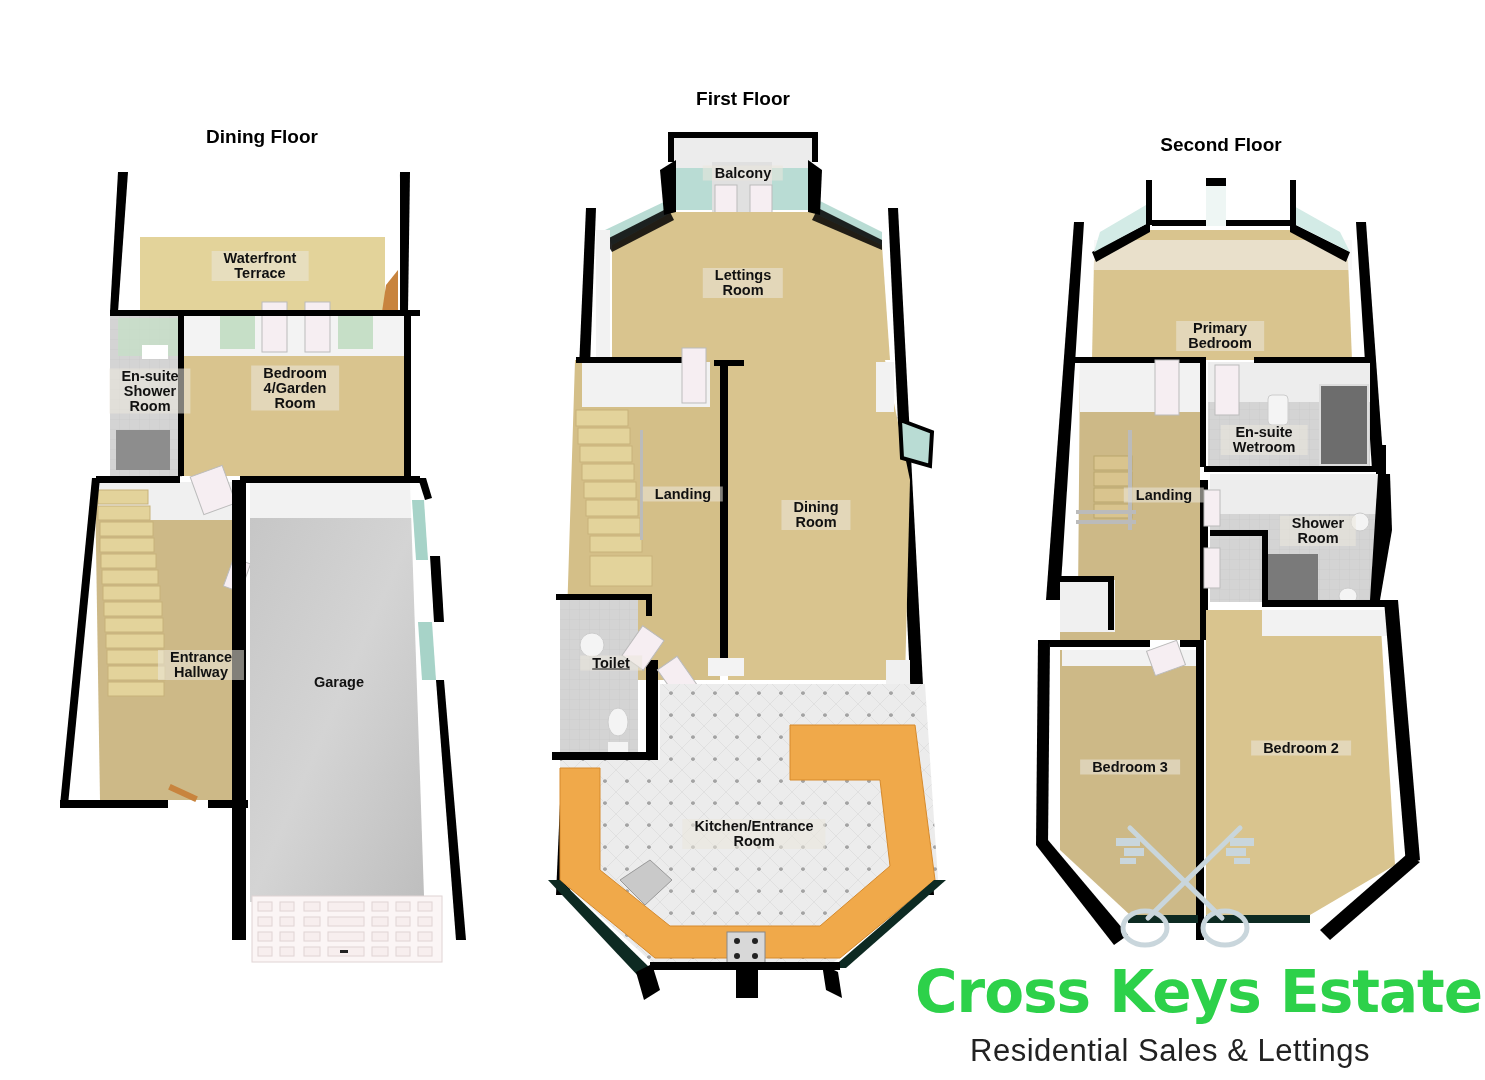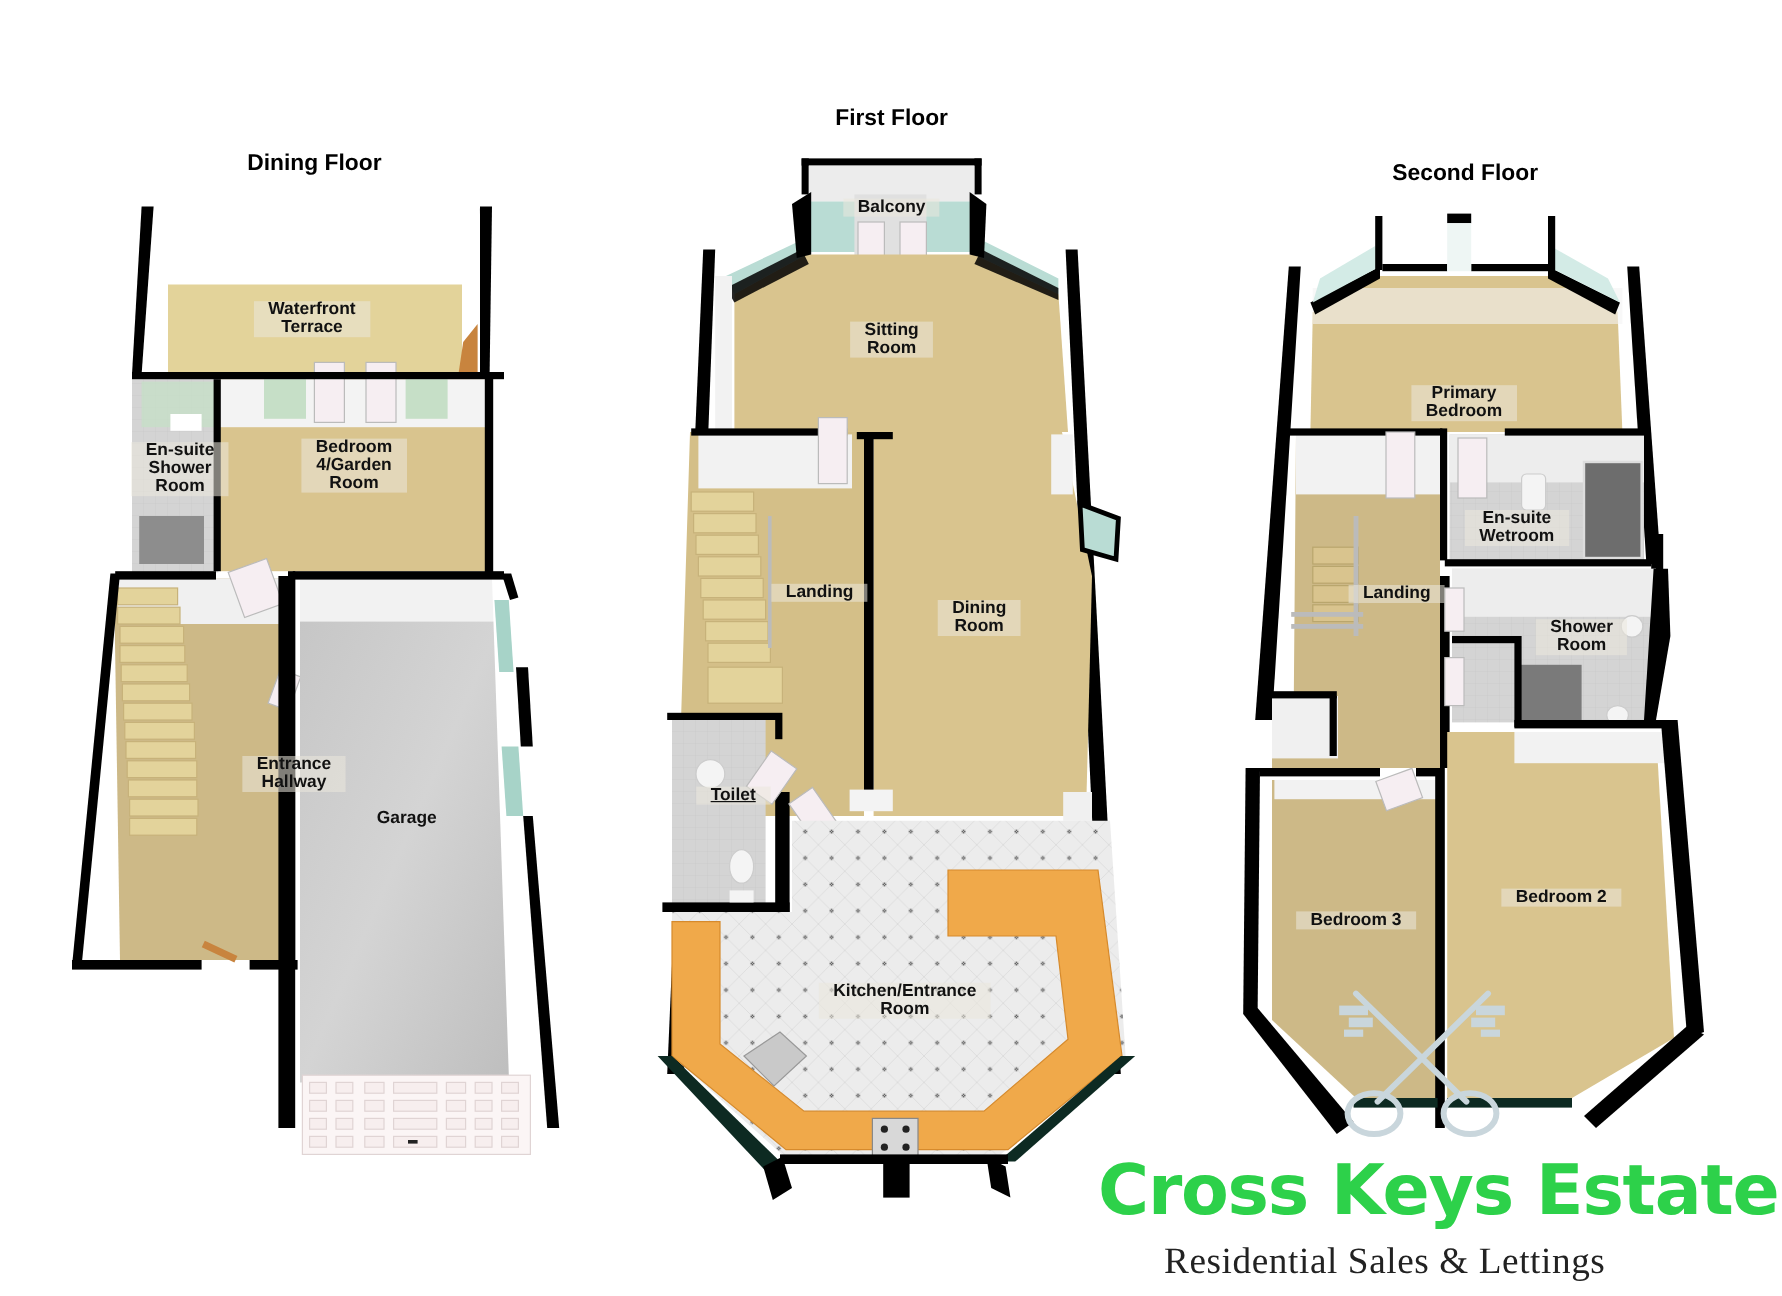--- a/index.html
+++ b/index.html
@@ -1,21 +1,21 @@
 <!DOCTYPE html>
 <html><head>
 <meta charset="utf-8">
 <style>
   html,body{margin:0;padding:0;background:#ffffff;}
   body{width:1485px;height:1080px;position:relative;overflow:hidden;font-family:"Liberation Sans",sans-serif;}
   .floor-title{position:absolute;font-weight:bold;font-size:19px;color:#000000;white-space:nowrap;transform:translateX(-50%);}
   svg.plan{position:absolute;left:0;top:0;width:1485px;height:1080px;}
   .room-label{position:absolute;transform:translate(-50%,-50%);text-align:center;font-weight:bold;font-size:14.5px;line-height:15px;color:#111;background:rgba(235,232,220,0.55);padding:0 12px;white-space:pre-line;}
   .brand{position:absolute;left:915px;top:958px;font-family:"DejaVu Sans",sans-serif;font-weight:bold;font-size:58px;letter-spacing:-1px;color:#2dd14a;white-space:nowrap;}
-  .tagline{position:absolute;left:970px;top:1033px;font-family:Liberation Serif, serif;font-size:31px;color:#222;white-space:nowrap;letter-spacing:0.5px;}
+  .tagline{position:absolute;left:970px;top:1033px;font-family:Liberation Sans, sans-serif;font-size:31px;color:#222;white-space:nowrap;letter-spacing:0.5px;}
   .keys-logo{position:absolute;left:1110px;top:820px;width:150px;height:130px;}
 </style>
 </head>
 <body>
 
 <div class="floor-title" style="left:262px;top:126px;">Dining Floor</div>
 <div class="floor-title" style="left:743px;top:88px;">First Floor</div>
 <div class="floor-title" style="left:1221px;top:134px;">Second Floor</div>
 
 <svg class="plan" viewBox="0 0 1485 1080" xmlns="http://www.w3.org/2000/svg">
@@ -307,26 +307,26 @@
 </svg>
 
 <div class="room-label" style="left:260px;top:266px;">Waterfront
 Terrace</div>
 <div class="room-label" style="left:150px;top:391px;">En-suite
 Shower
 Room</div>
 <div class="room-label" style="left:295px;top:388px;">Bedroom
 4/Garden
 Room</div>
-<div class="room-label" style="left:201px;top:645px;margin-left:44px;">Entrance
+<div class="room-label" style="left:201px;top:665px;">Entrance
 Hallway</div>
 <div class="room-label" style="left:339px;top:682px;background:transparent;">Garage</div>
 
 <div class="room-label" style="left:743px;top:173px;">Balcony</div>
-<div class="room-label" style="left:743px;top:283px;">Sitting
+<div class="room-label" style="left:743px;top:283px;">Lettings
 Room</div>
 <div class="room-label" style="left:683px;top:494px;">Landing</div>
 <div class="room-label" style="left:816px;top:515px;">Dining
 Room</div>
 <div class="room-label" style="left:611px;top:663px;text-decoration:underline;">Toilet</div>
 <div class="room-label" style="left:754px;top:834px;">Kitchen/Entrance
 Room</div>
 
 <div class="room-label" style="left:1220px;top:301px;margin-top:35px;">Primary
 Bedroom</div>

